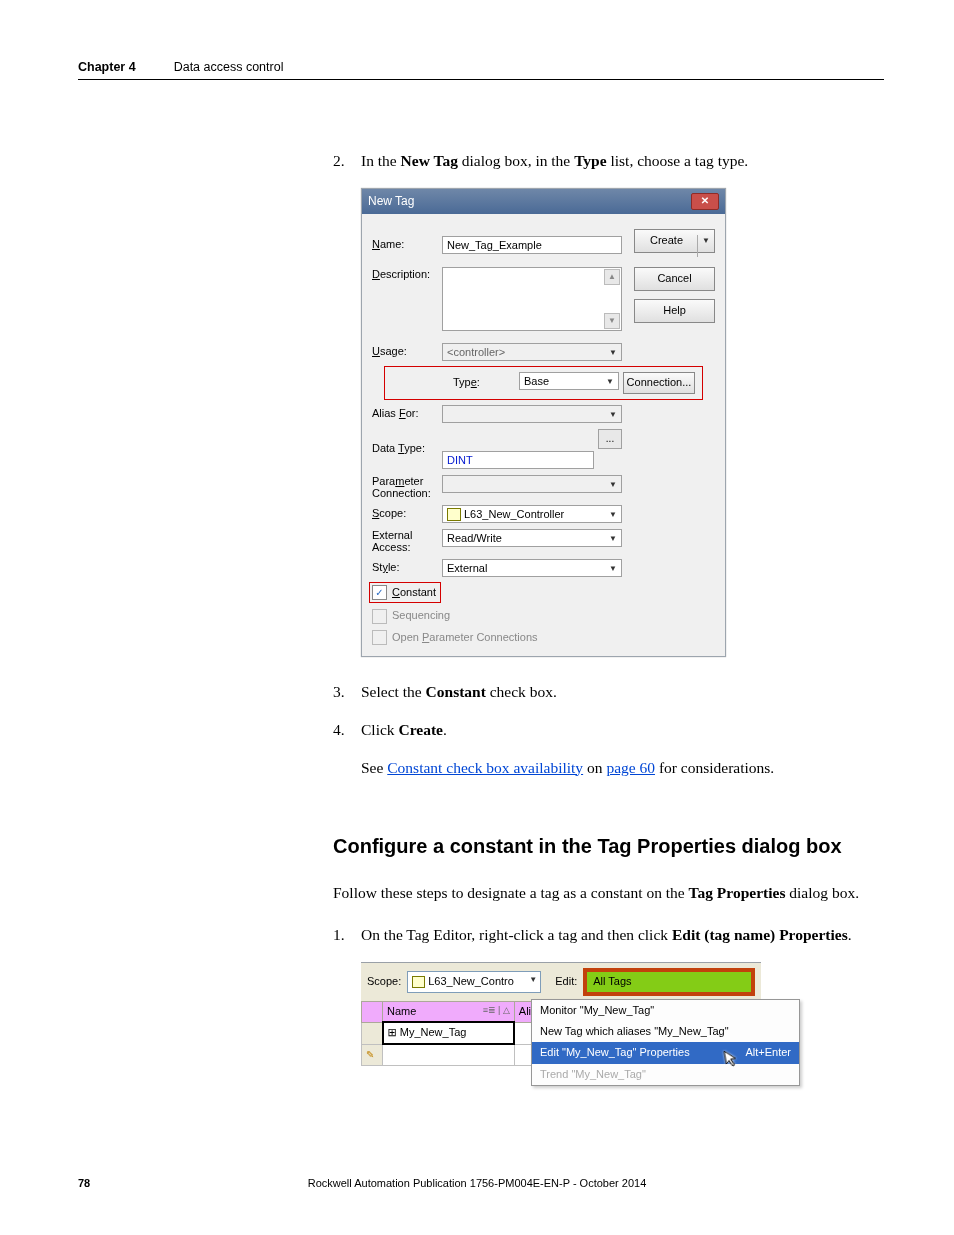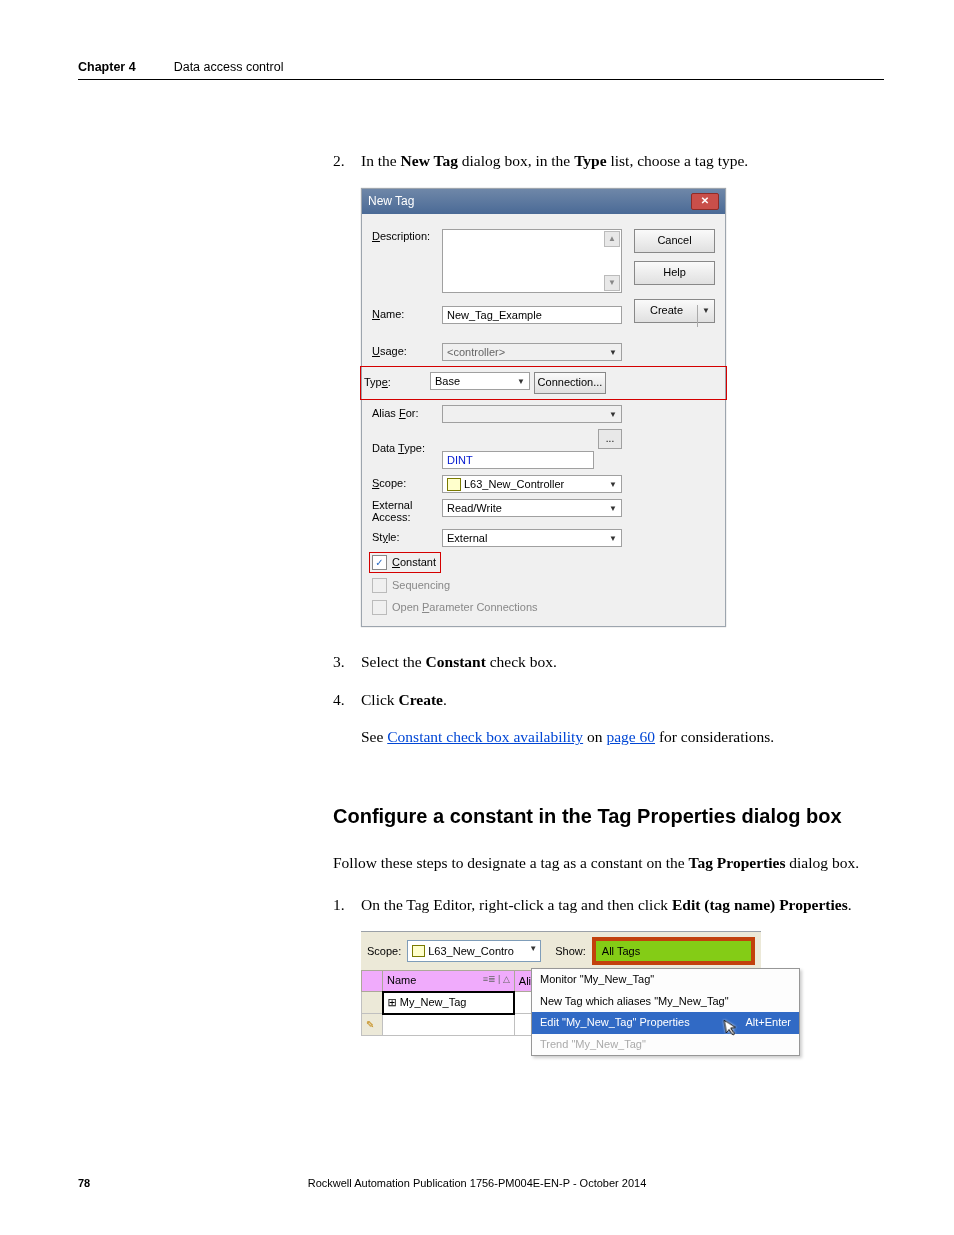--- a/index.html
+++ b/index.html
@@ -263,66 +263,73 @@
         <span>In the </span><b>New Tag</b><span> dialog box, in the </span><b>Type</b><span> list, choose a tag type.</span>
       </div>
     </div>
 
     <div class="dialog">
       <div class="dialog-title">
         <span>New Tag</span>
         <span class="close-x">✕</span>
       </div>
       <div class="dialog-body">
-        <div class="row row-top">
-          <div class="lbl"><u>D</u>escription:</div>
-          <div class="field-col">
-              <div class="inputbox tall" style="position:relative;">
-            <span style="position:absolute;right:1px;top:1px;width:14px;height:14px;background:#e8e8e8;border:1px solid #bbb;font-size:8px;display:flex;align-items:center;justify-content:center;color:#888;">▲</span>
-            <span style="position:absolute;right:1px;bottom:1px;width:14px;height:14px;background:#e8e8e8;border:1px solid #bbb;font-size:8px;display:flex;align-items:center;justify-content:center;color:#888;">▼</span>
-          </div>
-            </div>
-          <div class="btn-col">
-            <div class="winbtn">Cancel</div>
-            <div class="winbtn">Help</div>
-          </div>
-        </div>
         <div class="row">
           <div class="lbl"><u>N</u>ame:</div>
           <div class="field-col"><input class="inputbox" value="New_Tag_Example" style=""></div>
           <div class="btn-col">
             <div class="winbtn split">Create</div>
           </div>
         </div>
+        <div class="row row-top">
+          <div class="lbl"><u>D</u>escription:</div>
+          <div class="field-col">
+              <div class="inputbox tall" style="position:relative;">
+            <span style="position:absolute;right:1px;top:1px;width:14px;height:14px;background:#e8e8e8;border:1px solid #bbb;font-size:8px;display:flex;align-items:center;justify-content:center;color:#888;">▲</span>
+            <span style="position:absolute;right:1px;bottom:1px;width:14px;height:14px;background:#e8e8e8;border:1px solid #bbb;font-size:8px;display:flex;align-items:center;justify-content:center;color:#888;">▼</span>
+          </div>
+            </div>
+          <div class="btn-col">
+            <div class="winbtn">Cancel</div>
+            <div class="winbtn">Help</div>
+          </div>
+        </div>
         <div style="height:6px;"></div>
         <div class="row">
           <div class="lbl"><u>U</u>sage:</div>
           <div class="field-col">
               <div class="inputbox disabled dropdown">&lt;controller&gt;</div>
             </div>
         </div>
-        <div class="row red-border-around" style="margin:4px 0; padding:4px 2px;">
+        <div class="row red-border-around" style="margin:4px 24px; padding:4px 2px;justify-content:flex-end;">
           <div class="lbl" style="width:66px;">Typ<u>e</u>:</div>
           <div style="display:flex; gap:4px; width:180px;">
             <div class="inputbox dropdown" style="width:100px;">Base</div>
             <div class="winbtn" style="min-width:70px;height:20px;margin:0;">Connection...</div>
           </div>
         </div>
         <div class="row">
           <div class="lbl">Alias <u>F</u>or:</div>
           <div class="field-col">
               <div class="inputbox disabled dropdown"></div>
             </div>
         </div>
         <div class="row">
           <div class="lbl">Data <u>T</u>ype:</div>
           <div class="field-col" style="display:flex;">
             <div class="inputbox" style="color:#0018d0;flex:1;margin-top:22px;">DINT</div>
             <div class="browsebtn">...</div>
           </div>
+        </div>
+        <div class="row row-top">
+          <div class="lbl" style="white-space:pre-line;line-height:1.1;">Para<u>m</u>eter
+Connection:</div>
+          <div class="field-col">
+              <div class="inputbox disabled dropdown"></div>
+            </div>
         </div>
         <div class="row">
           <div class="lbl"><u>S</u>cope:</div>
           <div class="field-col">
               <div class="inputbox dropdown">
             <span style="display:inline-block;width:12px;height:11px;border:1px solid #7a7a00;background:#ffffcc;margin-right:3px;vertical-align:middle;"></span><span>L63_New_Controller</span>
           </div>
             </div>
         </div>
         <div class="row row-top">
@@ -385,21 +392,21 @@
       </div>
     </div>
 
     <div class="tag-editor te-wrap">
       <div class="te-top">
         <span>Scope:</span>
         <span class="te-drop big">
           <span style="display:inline-block;width:11px;height:10px;border:1px solid #7a7a00;background:#ffffcc;margin-right:3px;"></span>
             <span>L63_New_Contro</span>
         </span>
-        <span style="margin-left:8px;">Show:</span>
+        <span style="margin-left:8px;">Edit:</span>
         <span style="border:4px solid #c2410c;background:#84cc16;height:18px;padding:1px 6px;flex:1;display:flex;align-items:center;">All Tags</span>
       </div>
       <table class="te-table">
         <tbody>
             <tr>
           <th style="width:12px;"></th>
           <th><span>Name</span> <span style="float:right;font-size:9px;color:#666;">≡≣ | △</span></th>
           <th>Alias For</th>
           <th>Base Tag</th>
           <th>Data Type</th>

